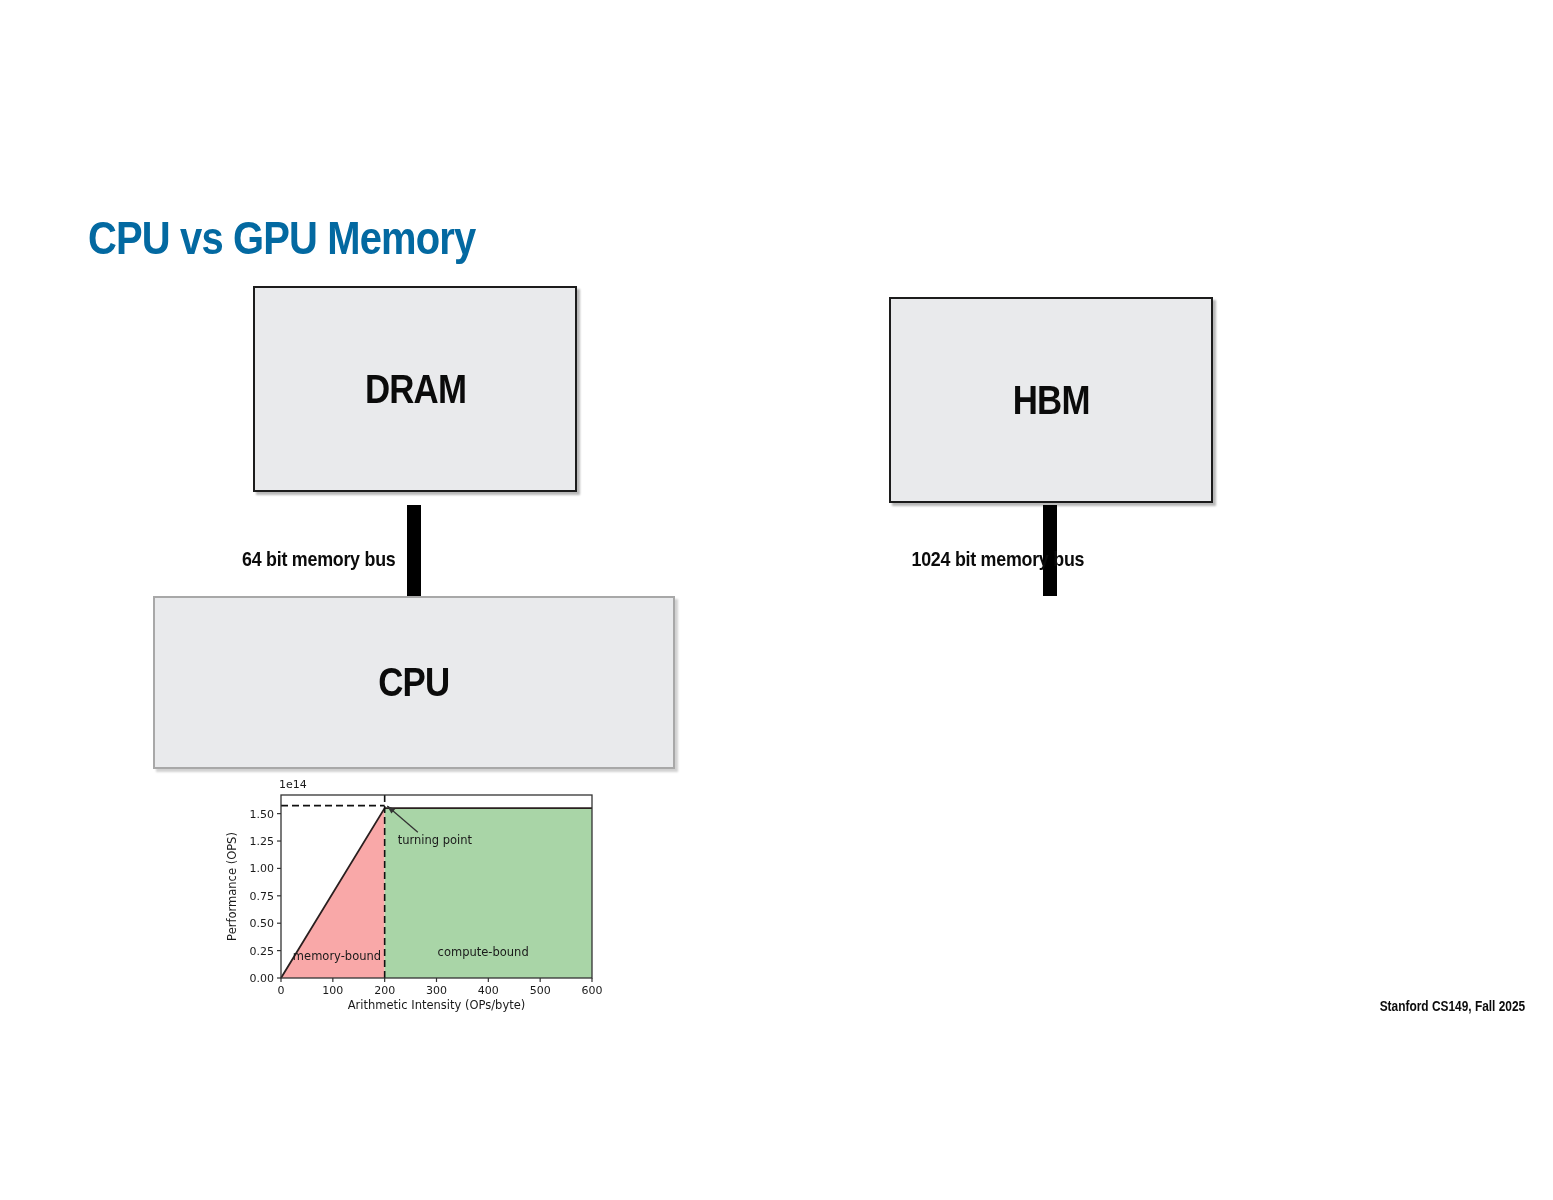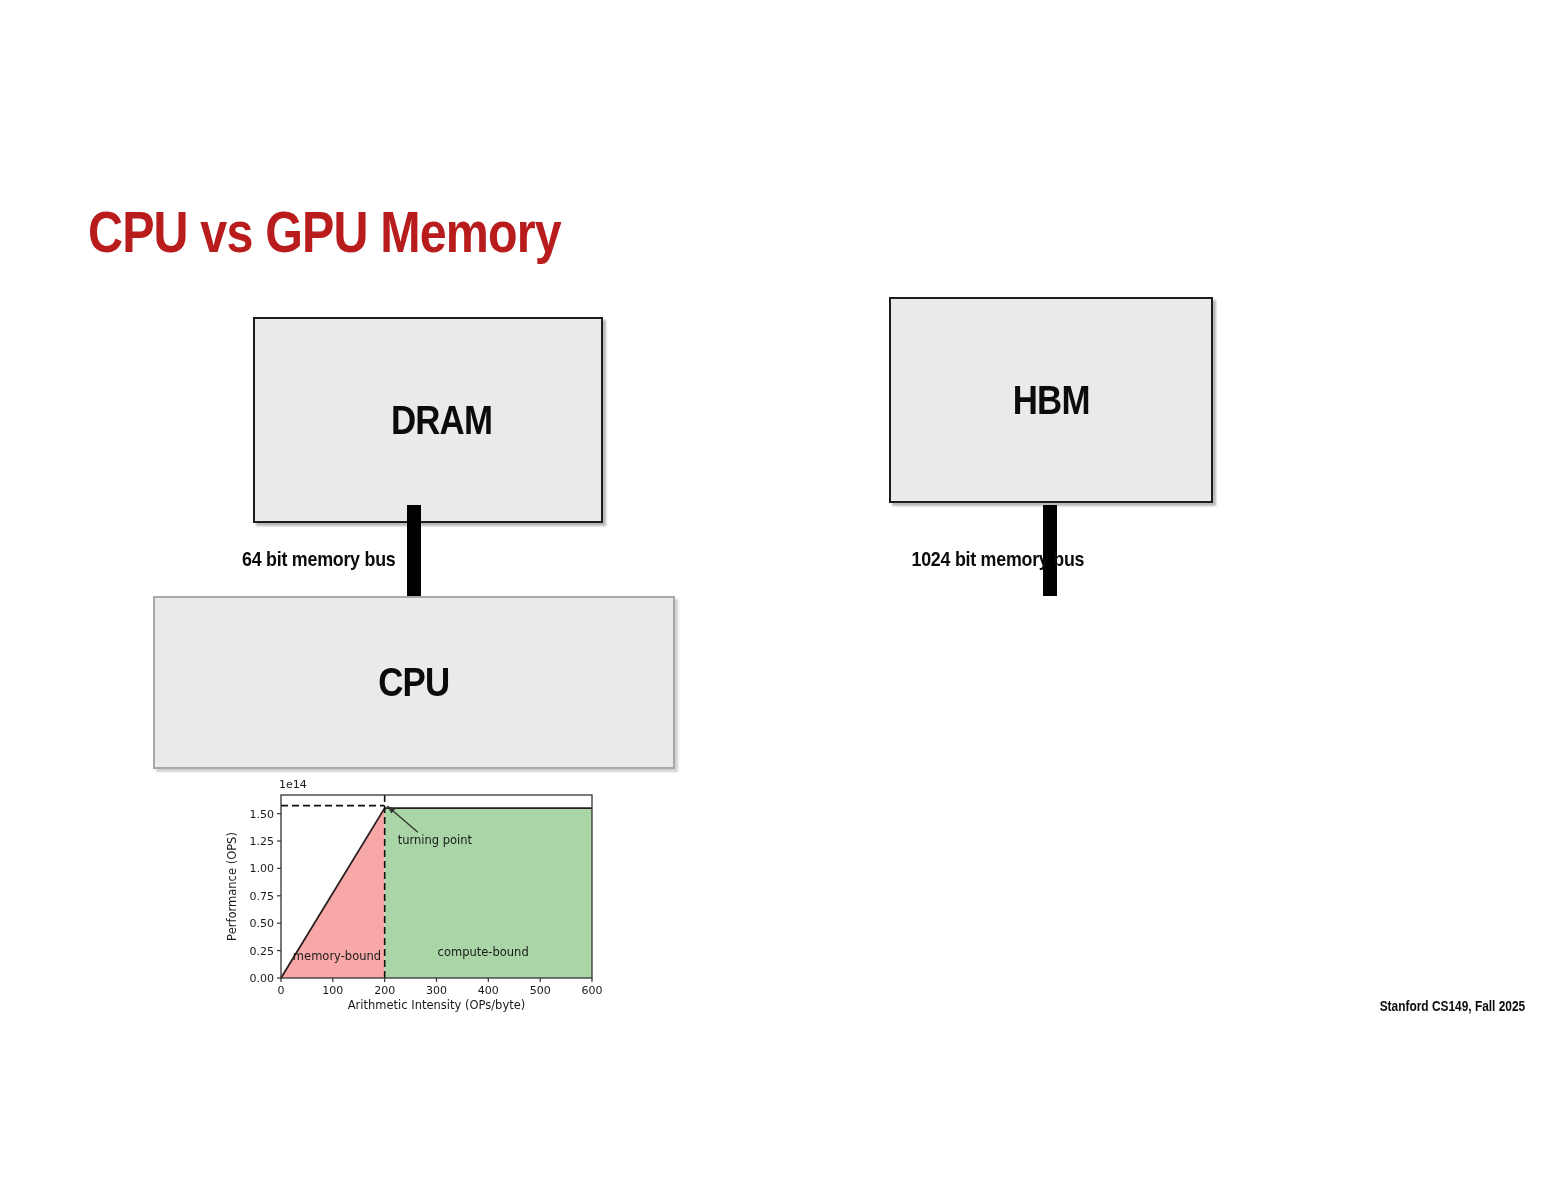--- a/index.html
+++ b/index.html
@@ -5,43 +5,43 @@
   html,body{margin:0;padding:0;background:#ffffff;}
   #slide{
     position:relative;
     width:1553px;height:1200px;
     background:#ffffff;
     font-family:"Liberation Sans", sans-serif;
     overflow:hidden;
   }
   .condensed{display:inline-block;transform:scaleX(0.85);}
   #title{
-    position:absolute;left:88px;top:199px;
-    font-size:57px;font-weight:800;color:#b91c1c;
+    position:absolute;left:88px;top:210px;
+    font-size:47px;font-weight:800;color:#0369a1;
     letter-spacing:-1px;white-space:nowrap;
   }
   #title .condensed{transform-origin:left center;}
   .membox{
     position:absolute;width:320px;height:202px;
     background:#e9eaec;border:2px solid #1c1c1c;
     box-shadow:3px 3px 2px rgba(0,0,0,0.28);
     display:flex;align-items:center;justify-content:center;
   }
   .procbox{
     position:absolute;height:169px;
     background:#e9eaec;border:2px solid #a8a8a8;
     box-shadow:3px 3px 2px rgba(0,0,0,0.18);
     display:flex;align-items:center;justify-content:center;
   }
   .boxlabel{
     font-size:41px;font-weight:800;color:#0b0b0b;
     letter-spacing:-1px;white-space:nowrap;
   }
   .boxlabel .condensed{transform-origin:center center;}
-  #dram-box{left:253px;top:317px;padding-left:26px;}
+  #dram-box{left:253px;top:286px;}
   #hbm-box{left:889px;top:297px;}
   #cpu-box{left:153px;top:596px;width:518px;align-items:center;}
   #gpu-box{left:790px;top:596px;width:524px;}
   .busline{position:absolute;top:505px;height:91px;width:14px;background:#000;}
   #bus-left{left:407px;}
   #bus-right{left:1043px;}
   .buslabel{
     position:absolute;top:547px;font-size:21px;font-weight:700;color:#0b0b0b;
     text-align:right;white-space:nowrap;letter-spacing:-0.3px;
   }

